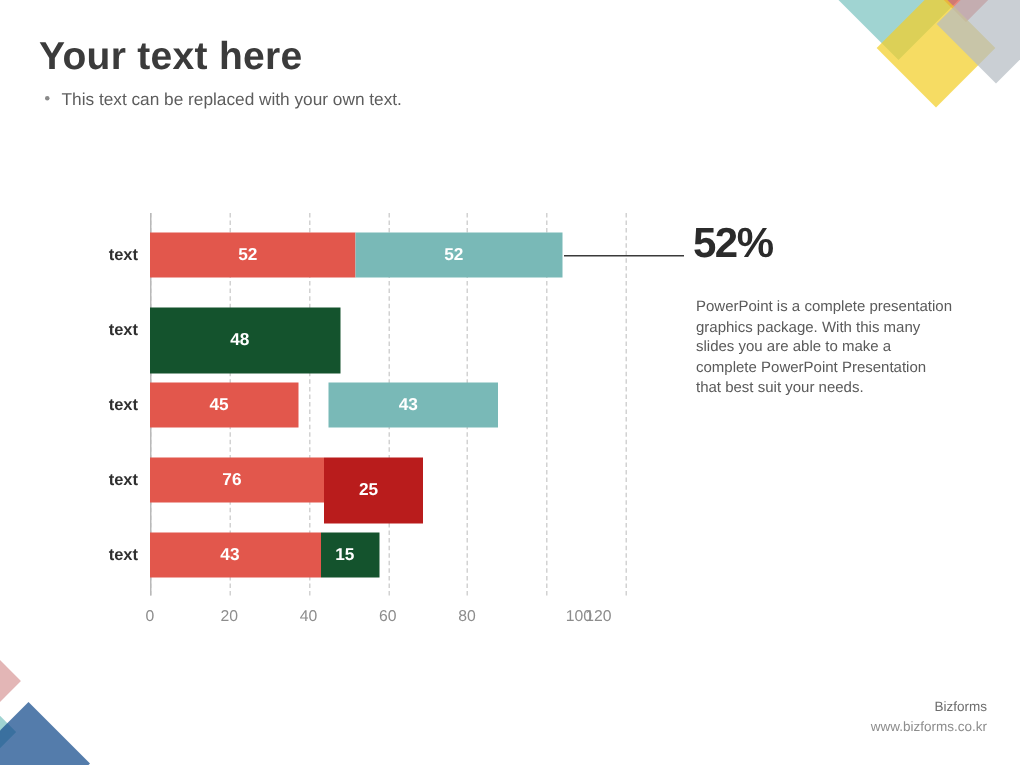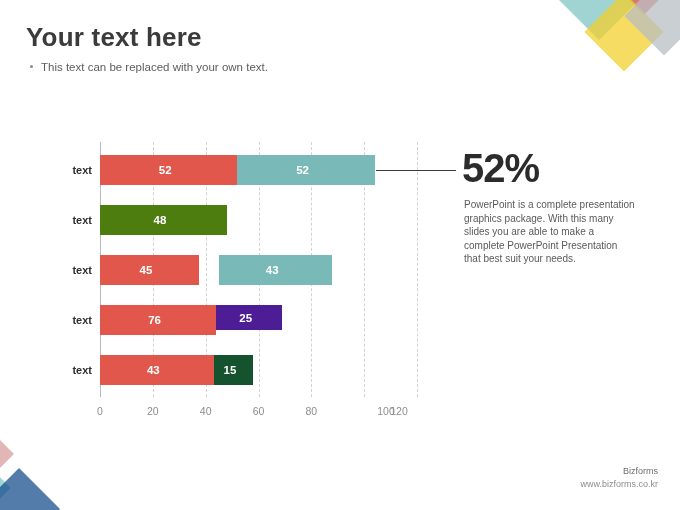--- a/index.html
+++ b/index.html
@@ -104,21 +104,21 @@
   }
 
   
   .leader-line {
     position: absolute;
     height: 1px;
     background: #3a3a3a;
   }
   .callout-value {
     position: absolute;
-    font-size: 40px;
+    font-size: 28px;
     font-weight: bold;
     color: #2b2b2b;
     letter-spacing: -1px;
     line-height: 1;
   }
   .callout-body {
     position: absolute;
     font-size: 10px;
     line-height: 1.35;
     color: #5a5a5a;
@@ -182,39 +182,39 @@
     </div>
     <div class="bar-seg" style="left: 100px; width: 137.367px; top: 155px; height: 30px; background: rgb(226, 87, 76);">
       <span>52</span>
     </div>
     <div class="bar-seg" style="left: 237.367px; width: 137.367px; top: 155px; height: 30px; background: rgb(121, 185, 183);">
       <span>52</span>
     </div>
     <div class="cat-label-wrap" style="left: 46px; top: 220px;">
       <div class="cat-label">text</div>
     </div>
-    <div class="bar-seg" style="left: 100px; width: 126.8px; top: 205px; height: 30px; background: #4d7c0f;">
+    <div class="bar-seg" style="left: 100px; width: 126.8px; top: 205px; height: 44px; background: #14532d;">
       <span>48</span>
     </div>
     <div class="cat-label-wrap" style="left: 46px; top: 270px;">
       <div class="cat-label">text</div>
     </div>
     <div class="bar-seg" style="left: 100px; width: 99px; top: 255px; height: 30px; background: rgb(226, 87, 76);">
       <span>45</span>
     </div>
     <div class="bar-seg" style="left: 218.875px; width: 113.592px; top: 255px; height: 30px; background: rgb(121, 185, 183);">
       <span>43</span>
     </div>
     <div class="cat-label-wrap" style="left: 46px; top: 320px;">
       <div class="cat-label">text</div>
     </div>
     <div class="bar-seg" style="left: 100px; width: 116.233px; top: 305px; height: 30px; background: rgb(226, 87, 76);">
       <span>76</span>
     </div>
-    <div class="bar-seg" style="left: 216.233px; width: 66.0417px; top: 305px; height: 25px; background: #4c1d95;">
+    <div class="bar-seg" style="left: 216.233px; width: 66.0417px; top: 305px; height: 44px; background: #b91c1c;">
       <span>25</span>
     </div>
     <div class="cat-label-wrap" style="left: 46px; top: 370px;">
       <div class="cat-label">text</div>
     </div>
     <div class="bar-seg" style="left: 100px; width: 113.592px; top: 355px; height: 30px; background: rgb(226, 87, 76);">
       <span>43</span>
     </div>
     <div class="bar-seg" style="left: 213.592px; width: 39.625px; top: 355px; height: 30px; background: #14532d;">
       <span>15</span>

